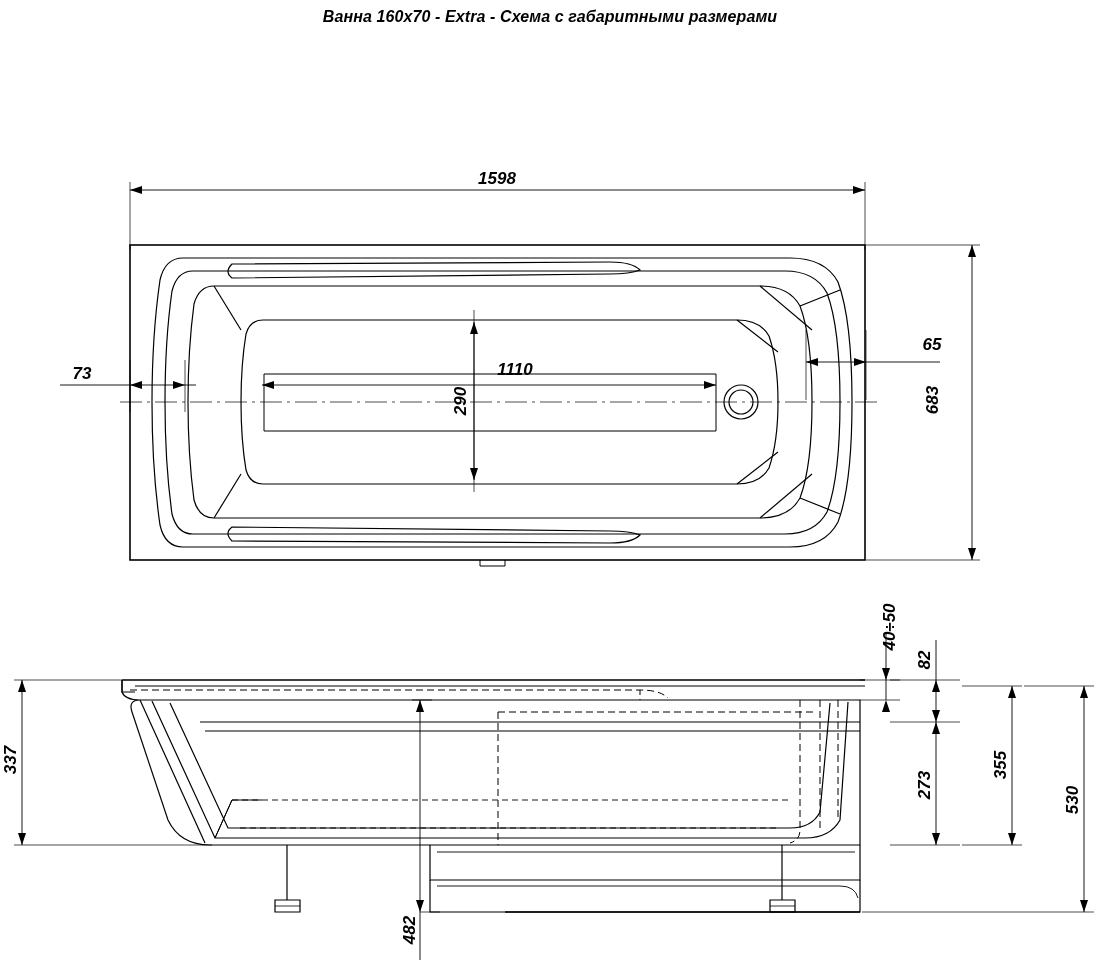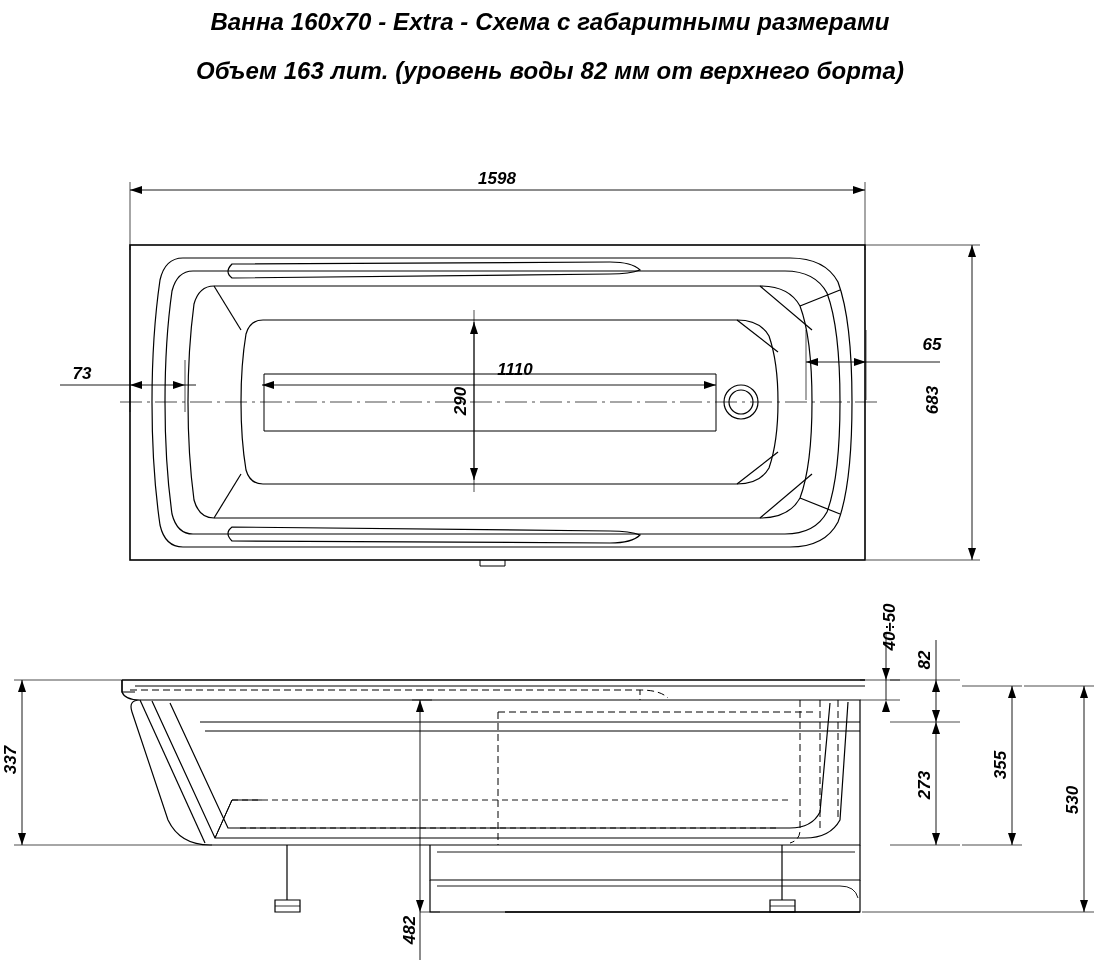--- a/index.html
+++ b/index.html
@@ -21,21 +21,21 @@
   .title-block {
     position: absolute;
     left: 0;
     top: 0;
     width: 1100px;
     text-align: center;
   }
   .title-line {
     font-style: italic;
     font-weight: bold;
-    font-size: 24px;
+    font-size: 16px;
     letter-spacing: 0.1px;
     color: #000;
   }
   .title-line.l1 { margin-top: 8px; }
   .title-line.l2 { margin-top: 21px; }
   svg.drawing {
     position: absolute;
     left: 0;
     top: 0;
   }
@@ -47,21 +47,20 @@
     fill: #000;
   }
 </style>
 </head>
 <body>
 
 <div id="page">
 
   <div class="title-block">
     <div class="title-line l1">Ванна 160х70 - Extra - Схема с габаритными размерами</div>
-    <div class="title-line l2">Объем 163 лит. (уровень воды 82 мм от верхнего борта)</div>
   </div>
 
   <svg class="drawing" width="1100" height="973" viewBox="0 0 1100 973">
 
     <g stroke="#000" fill="none" stroke-width="1.2" shape-rendering="geometricPrecision">
 
       <g>
 
         <rect x="130" y="245" width="735" height="315" stroke-width="1.6"></rect>
 

